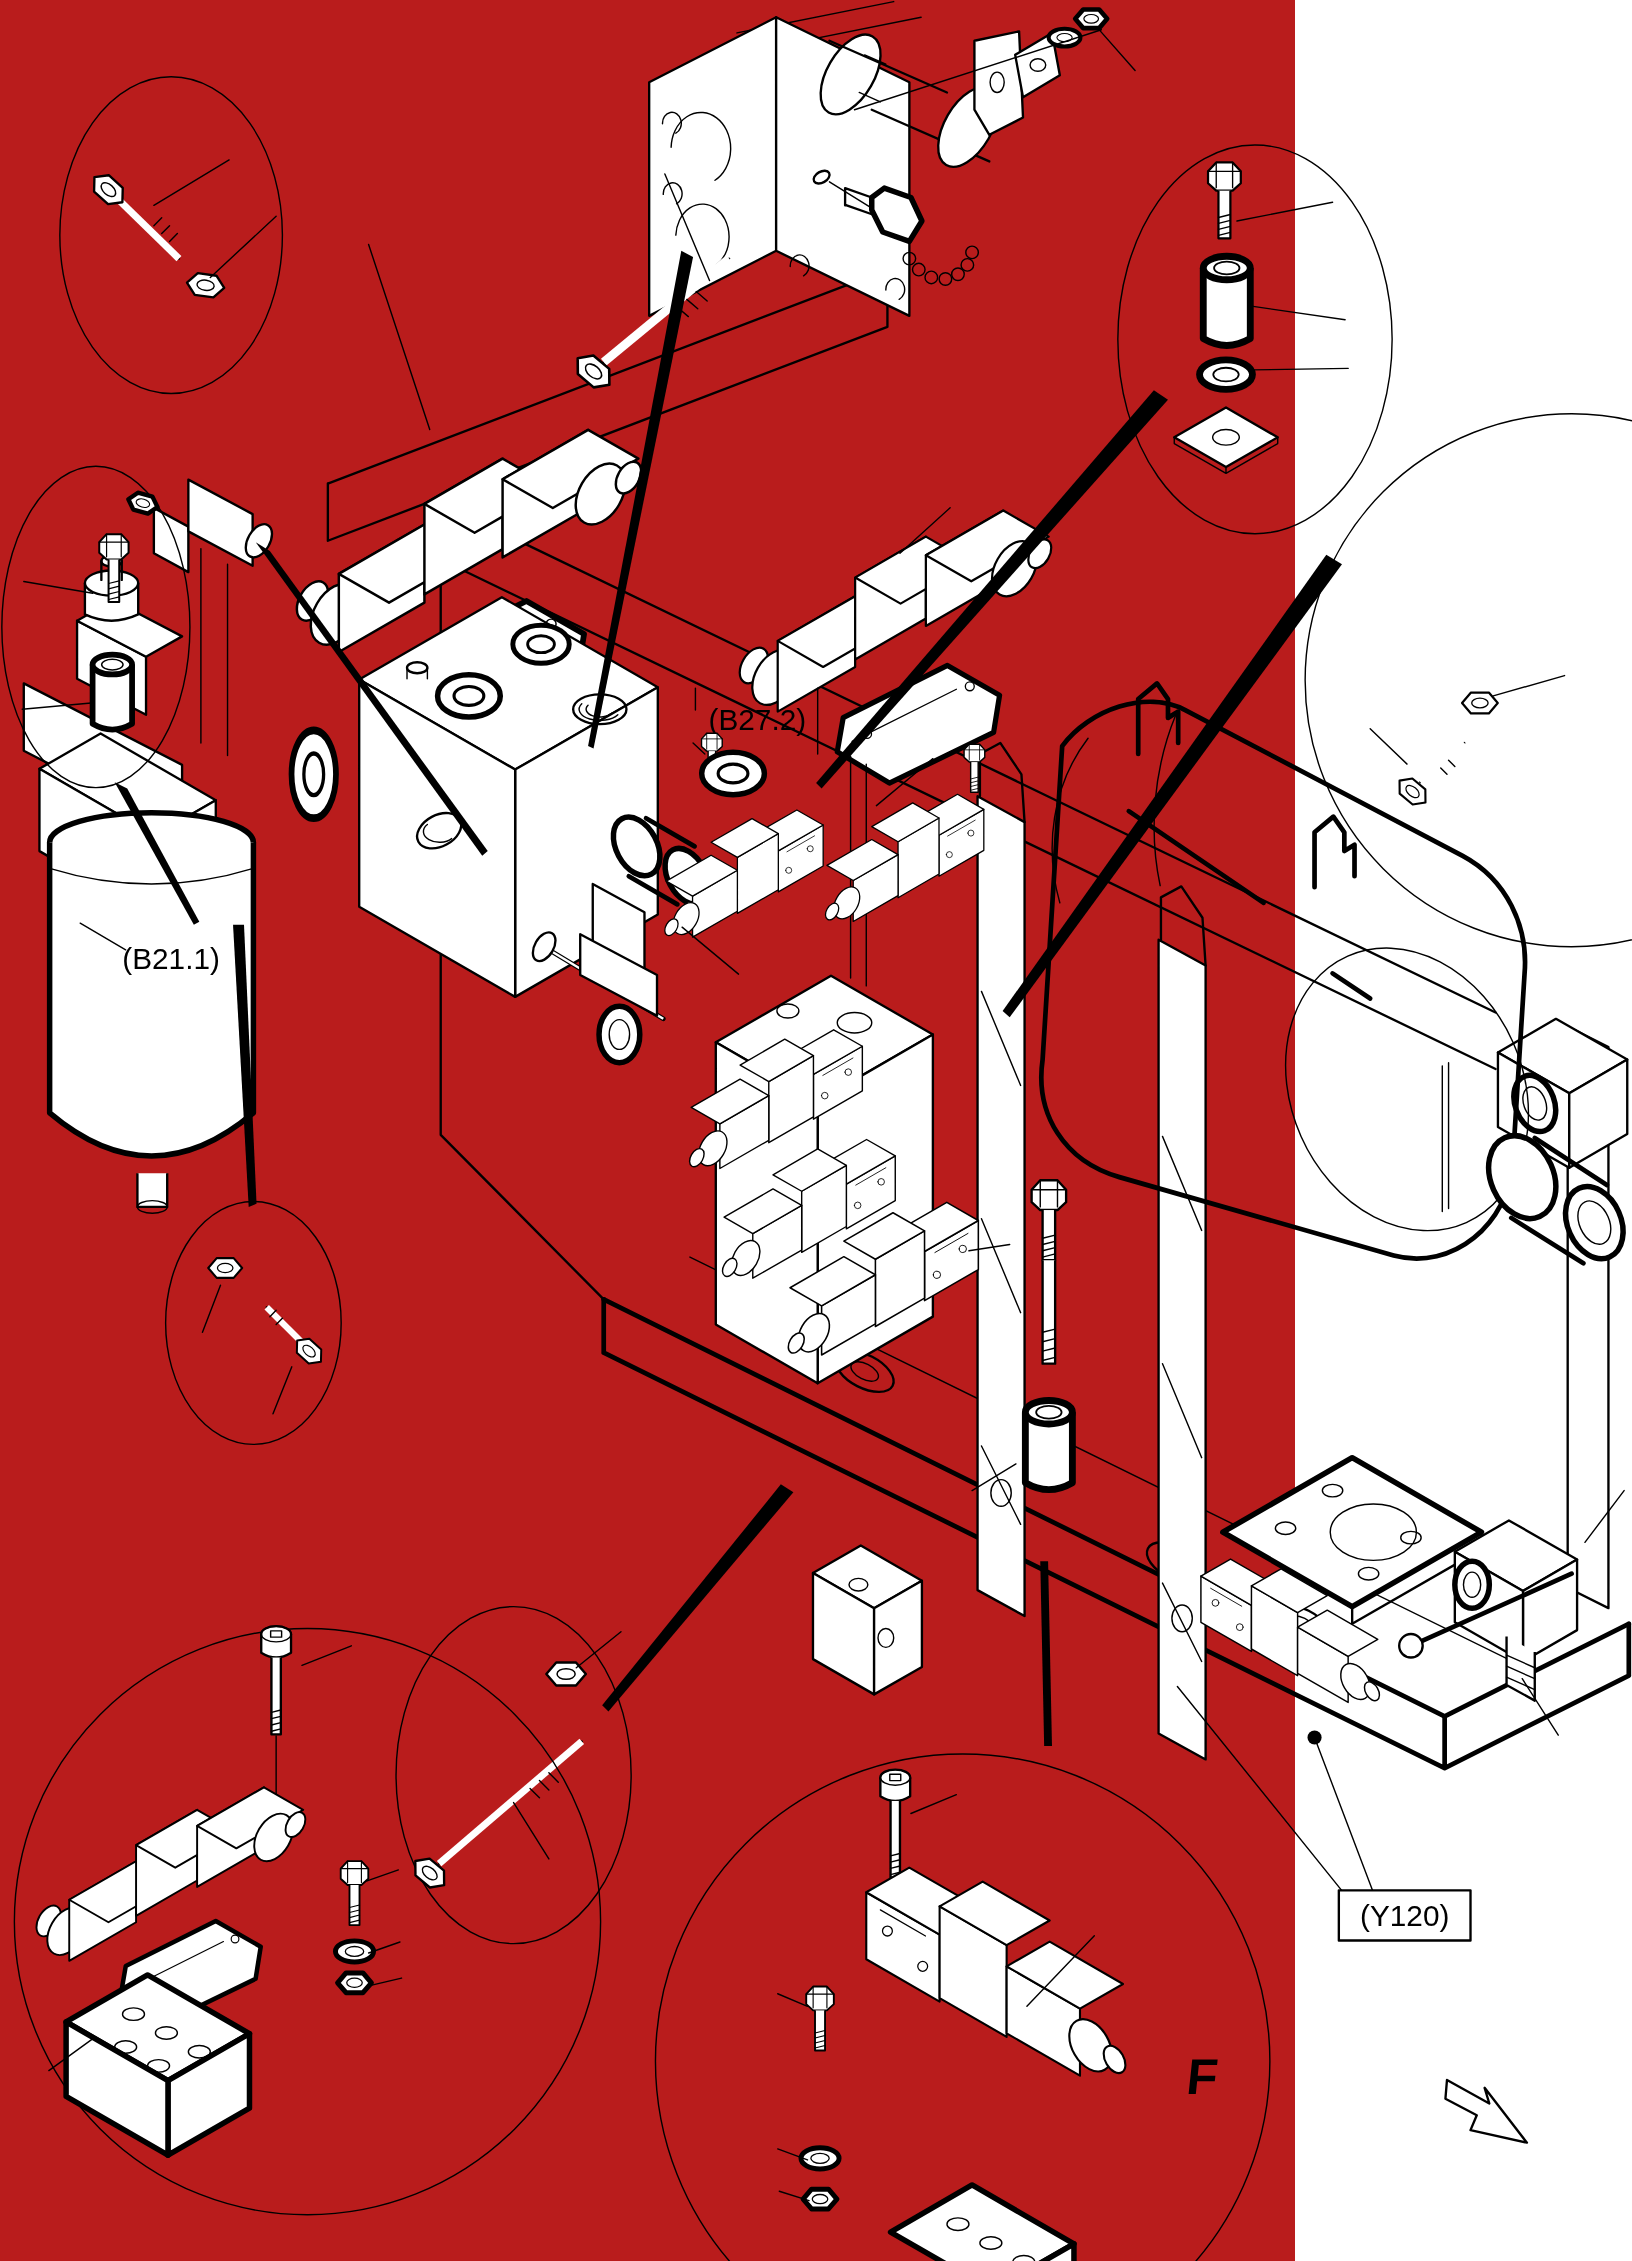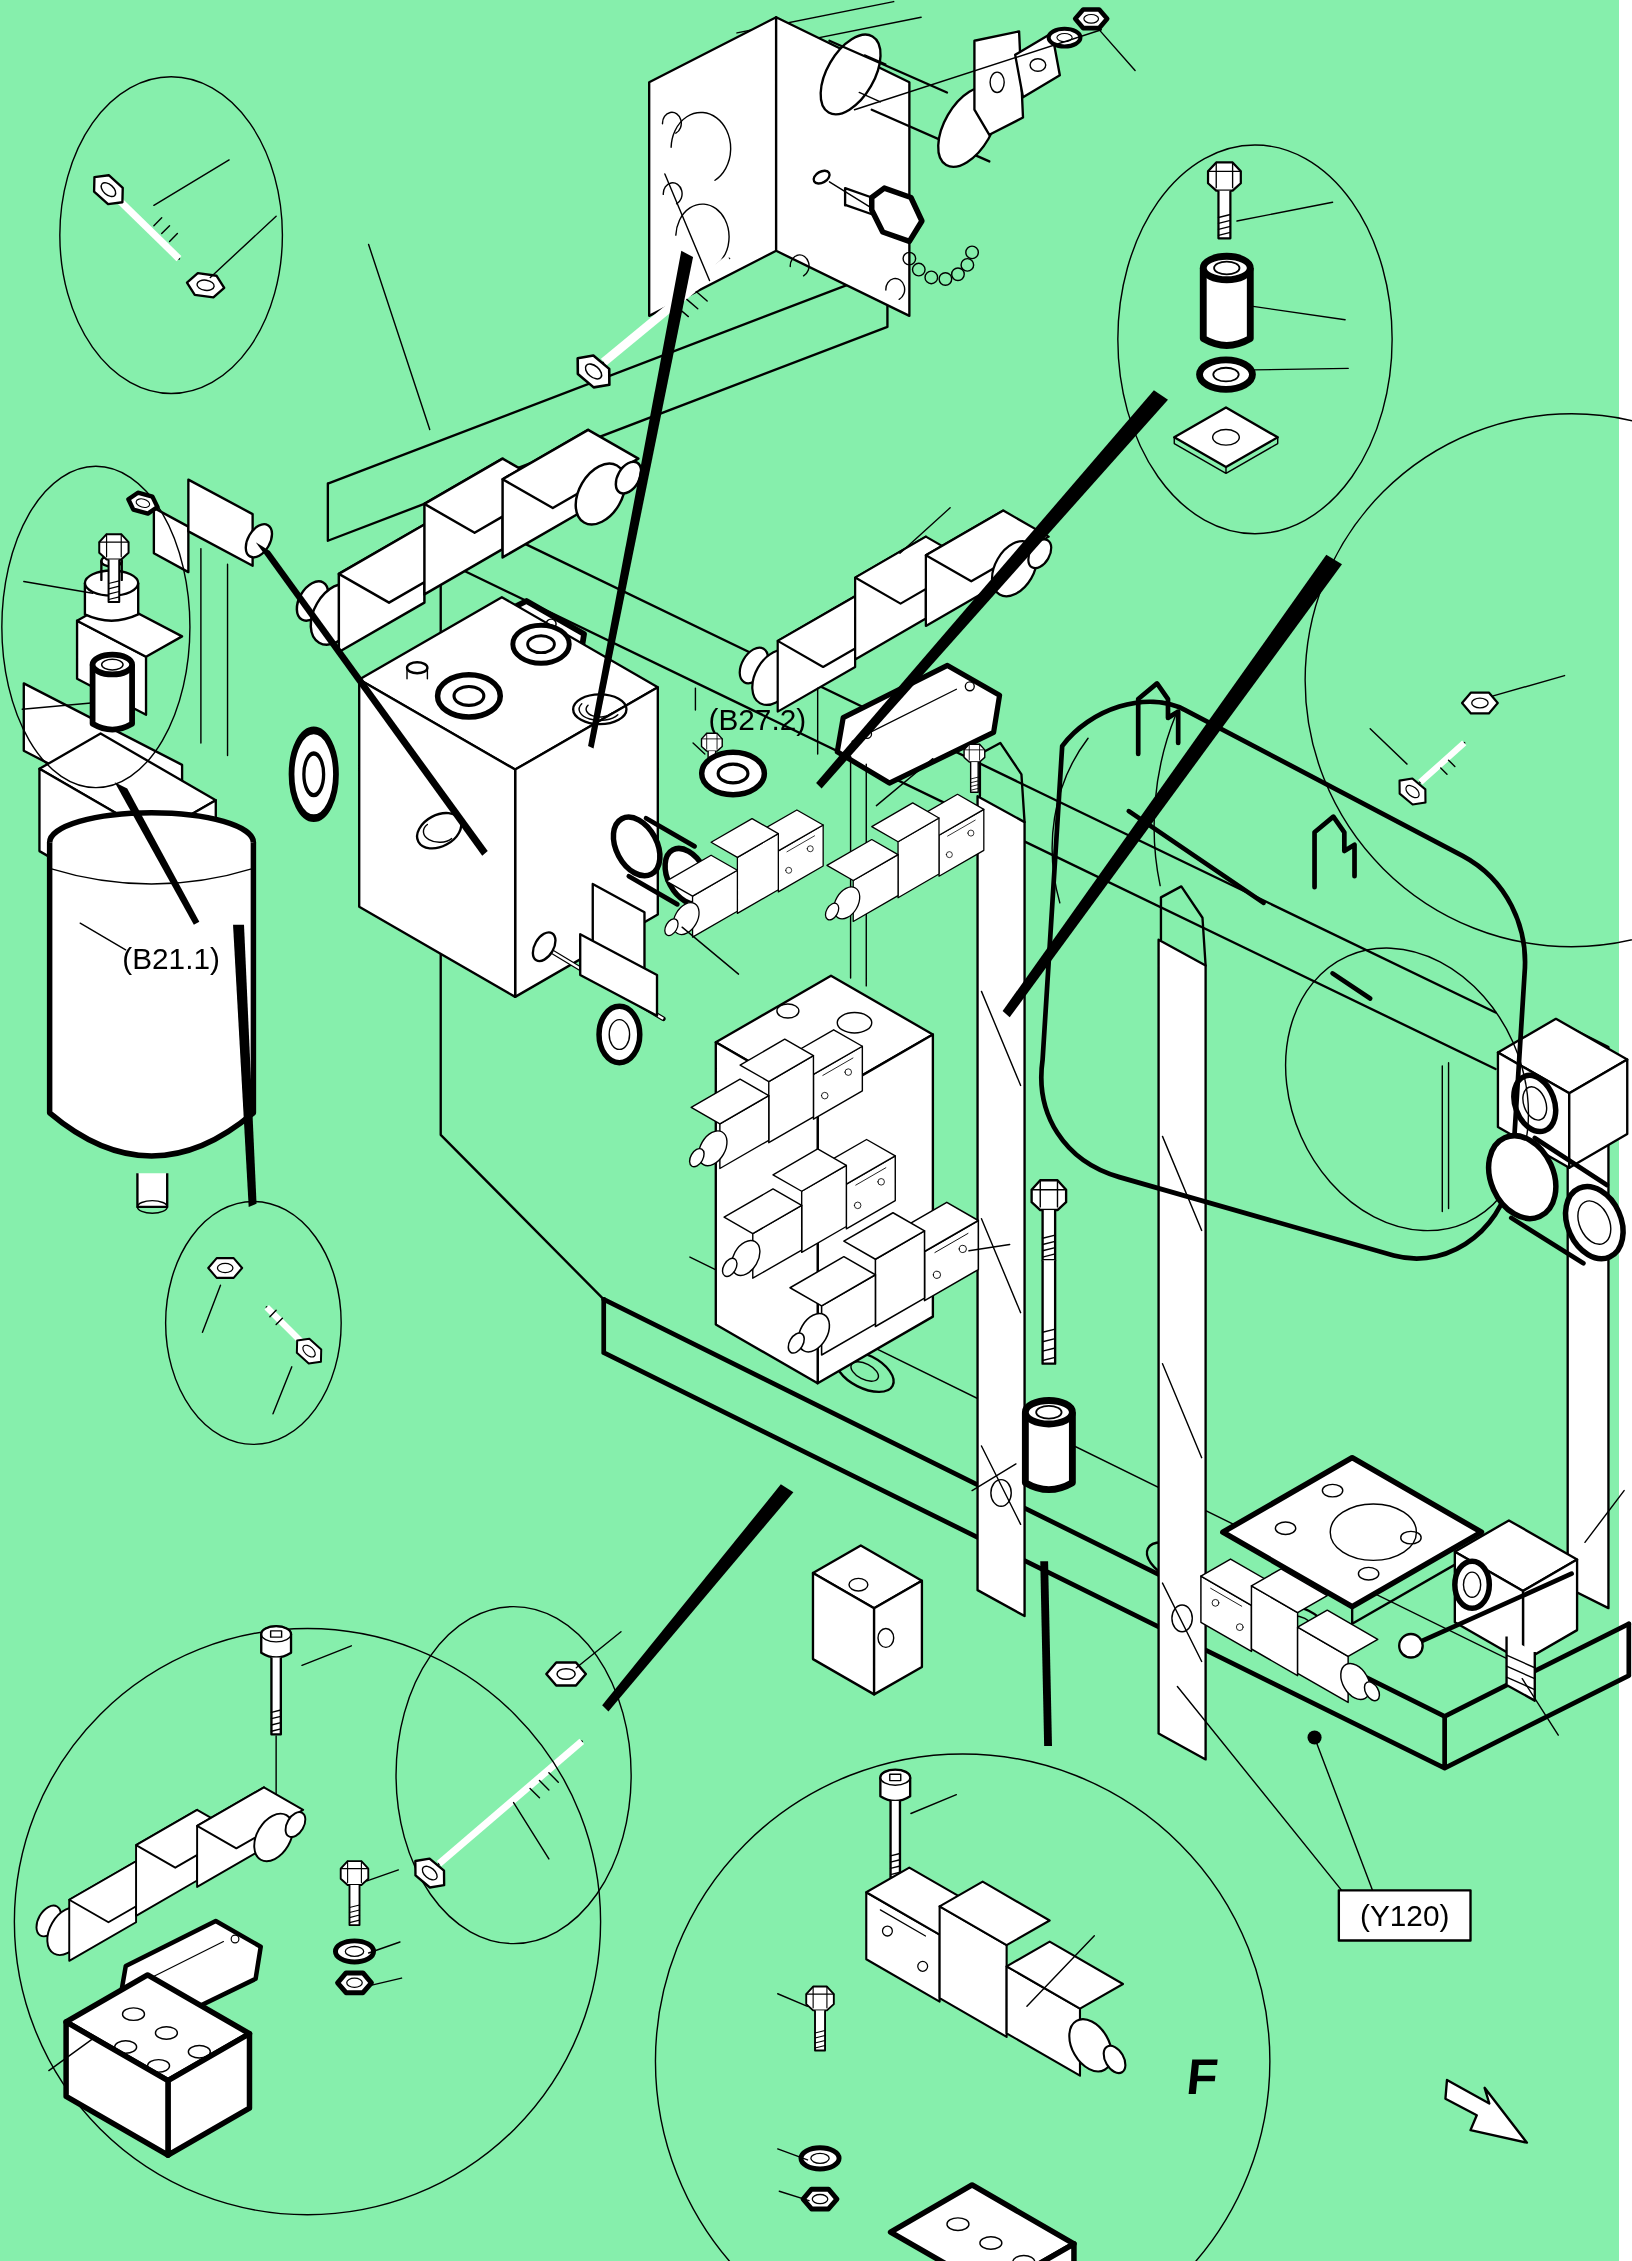--- a/index.html
+++ b/index.html
@@ -1,16 +1,16 @@
 <!DOCTYPE html>
 <html style="font-size:12.5px"><head>
 <meta charset="utf-8">
 <style>
   html,body{margin:0;padding:0;background:#ffffff;}
-  .stage{width:1619px;height:2261px;position:relative;background:#86efac;}
+  .stage{width:1295px;height:2261px;position:relative;background:#b91c1c;}
   svg{display:block;}
   .ln{fill:none;stroke:#000;stroke-width:3;stroke-linecap:round;stroke-linejoin:round;}
   .thin{stroke-width:1.8;}
   .mid{stroke-width:4;}
   .b6{stroke-width:6;}
   .wh{fill:#fff;stroke:#000;stroke-width:3;stroke-linejoin:round;}
   .whb{fill:#fff;stroke:#000;stroke-width:7;stroke-linejoin:round;}
   .blk{fill:#000;stroke:none;}
   .lbl{font-family:"Liberation Sans","DejaVu Sans",sans-serif;font-size:38px;fill:#000;}
   .flbl{font-family:"Liberation Sans","DejaVu Sans",sans-serif;font-size:64px;font-weight:bold;fill:#000;}

